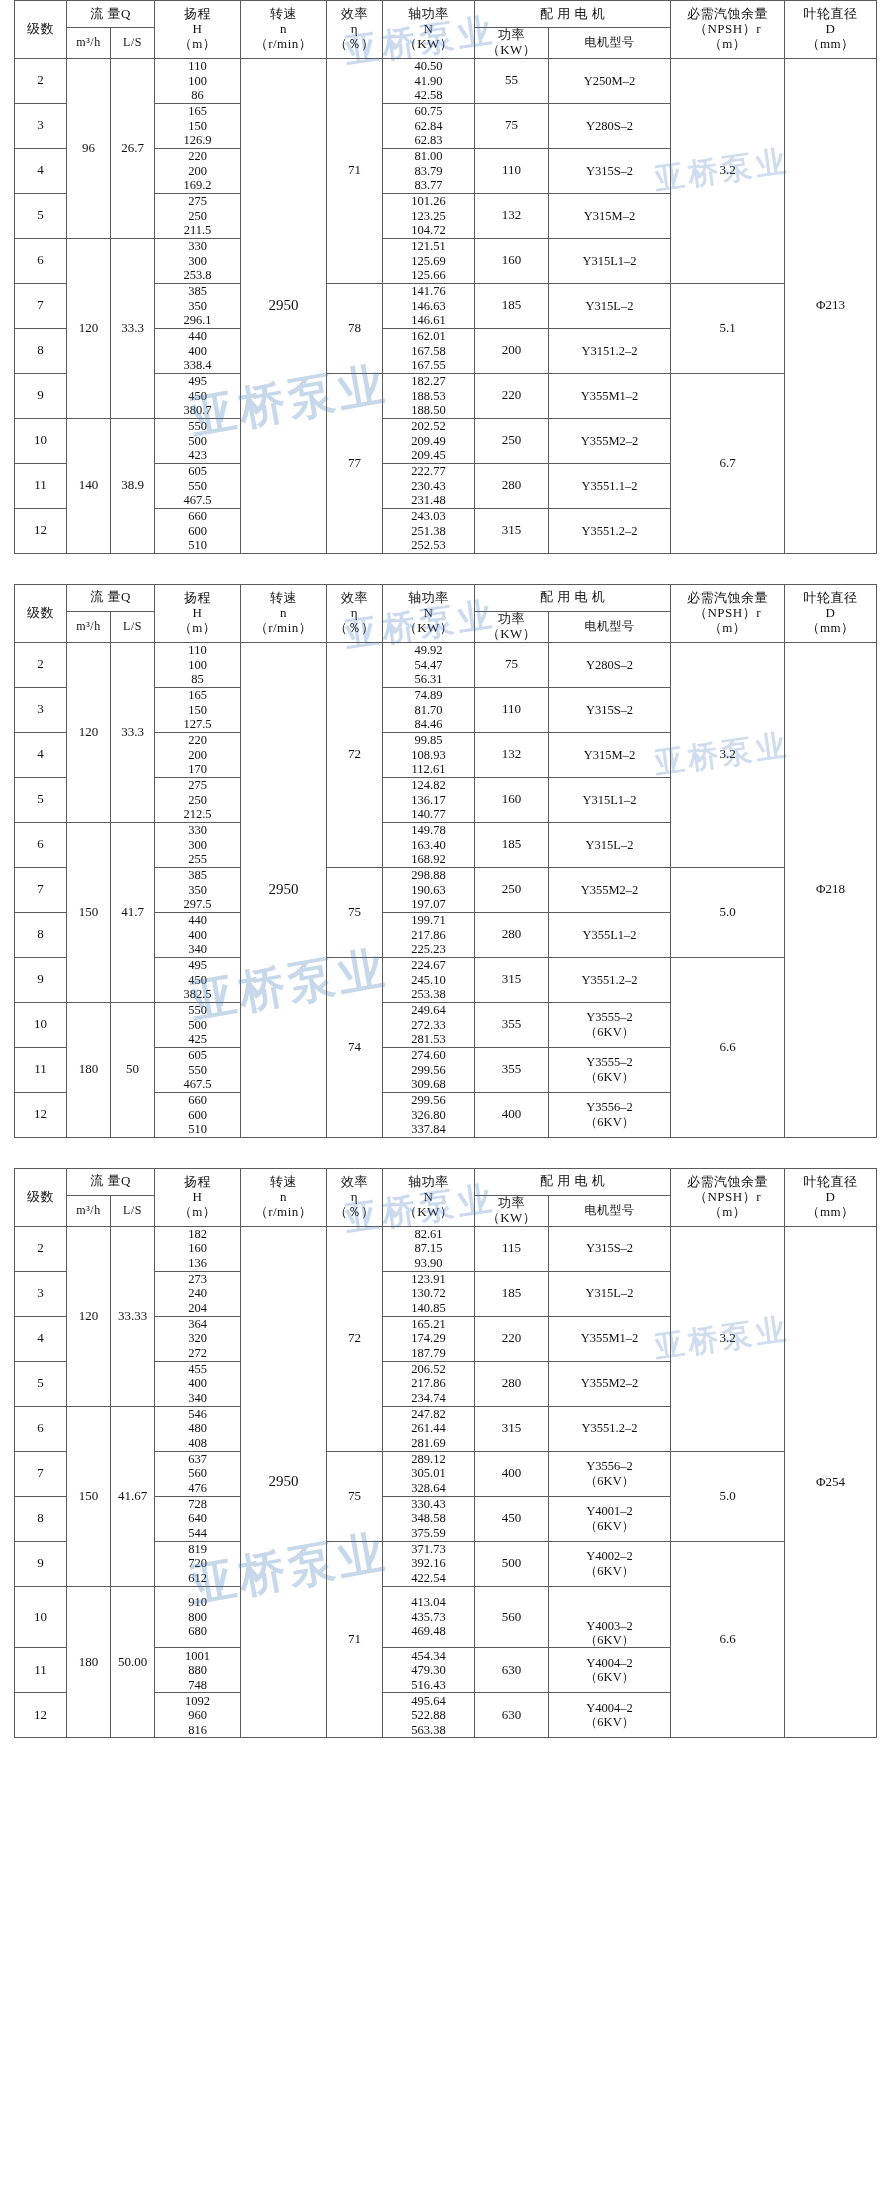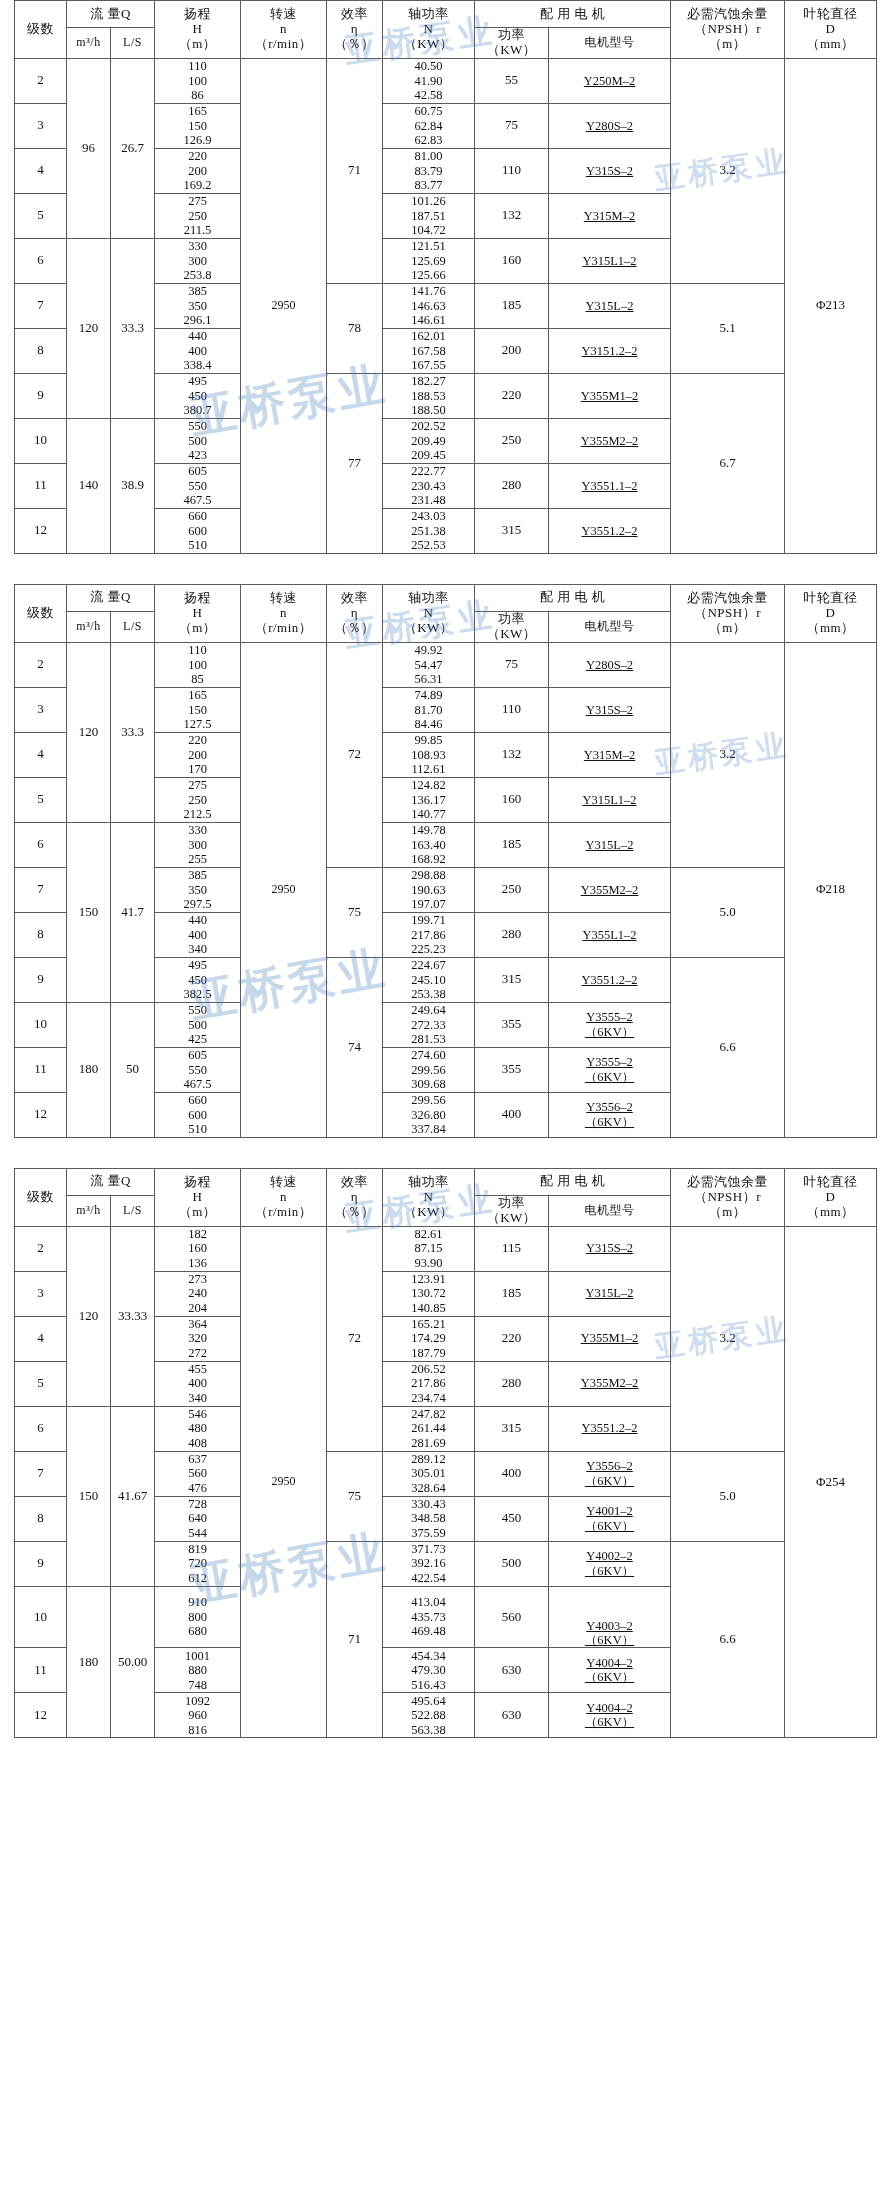--- a/index.html
+++ b/index.html
@@ -26,22 +26,22 @@
     line-height:1.15;
   }
   .hdr td{
     font-size:13px;
     height:26px;
     letter-spacing:0.5px;
   }
   .hdr .sub{font-size:12px;text-align:center;}
   td.num{font-size:13px;}
   td.three{font-size:12.5px;line-height:1.35;}
-  td.mid{font-size:12px;}
-  td.motor{font-size:12.5px;text-decoration:underline;}
+  td.mid{font-size:15px;}
+  td.motor{font-size:12.5px;}
   
   col.c-stage{width:52px;}
   col.c-m3h{width:44px;}
   col.c-ls{width:44px;}
   col.c-head{width:86px;}
   col.c-speed{width:86px;}
   col.c-eff{width:56px;}
   col.c-power{width:92px;}
   col.c-mkw{width:74px;}
   col.c-mtype{width:122px;}
@@ -224,21 +224,21 @@
               <td class="three">
                 <span class="stack3">
                   <span>275</span>
                   <span>250</span>
                   <span>211.5</span>
                 </span>
               </td>
               <td class="three">
                 <span class="stack3">
                   <span>101.26</span>
-                  <span>187.51</span>
+                  <span>123.25</span>
                   <span>104.72</span>
                 </span>
               </td>
               <td class="num">132</td>
               <td class="motor">
                 <span style="display: block;">Y315M–2</span>
               </td>
             </tr>
             <tr>
               <td class="num" style="height: 44px;">6</td>

